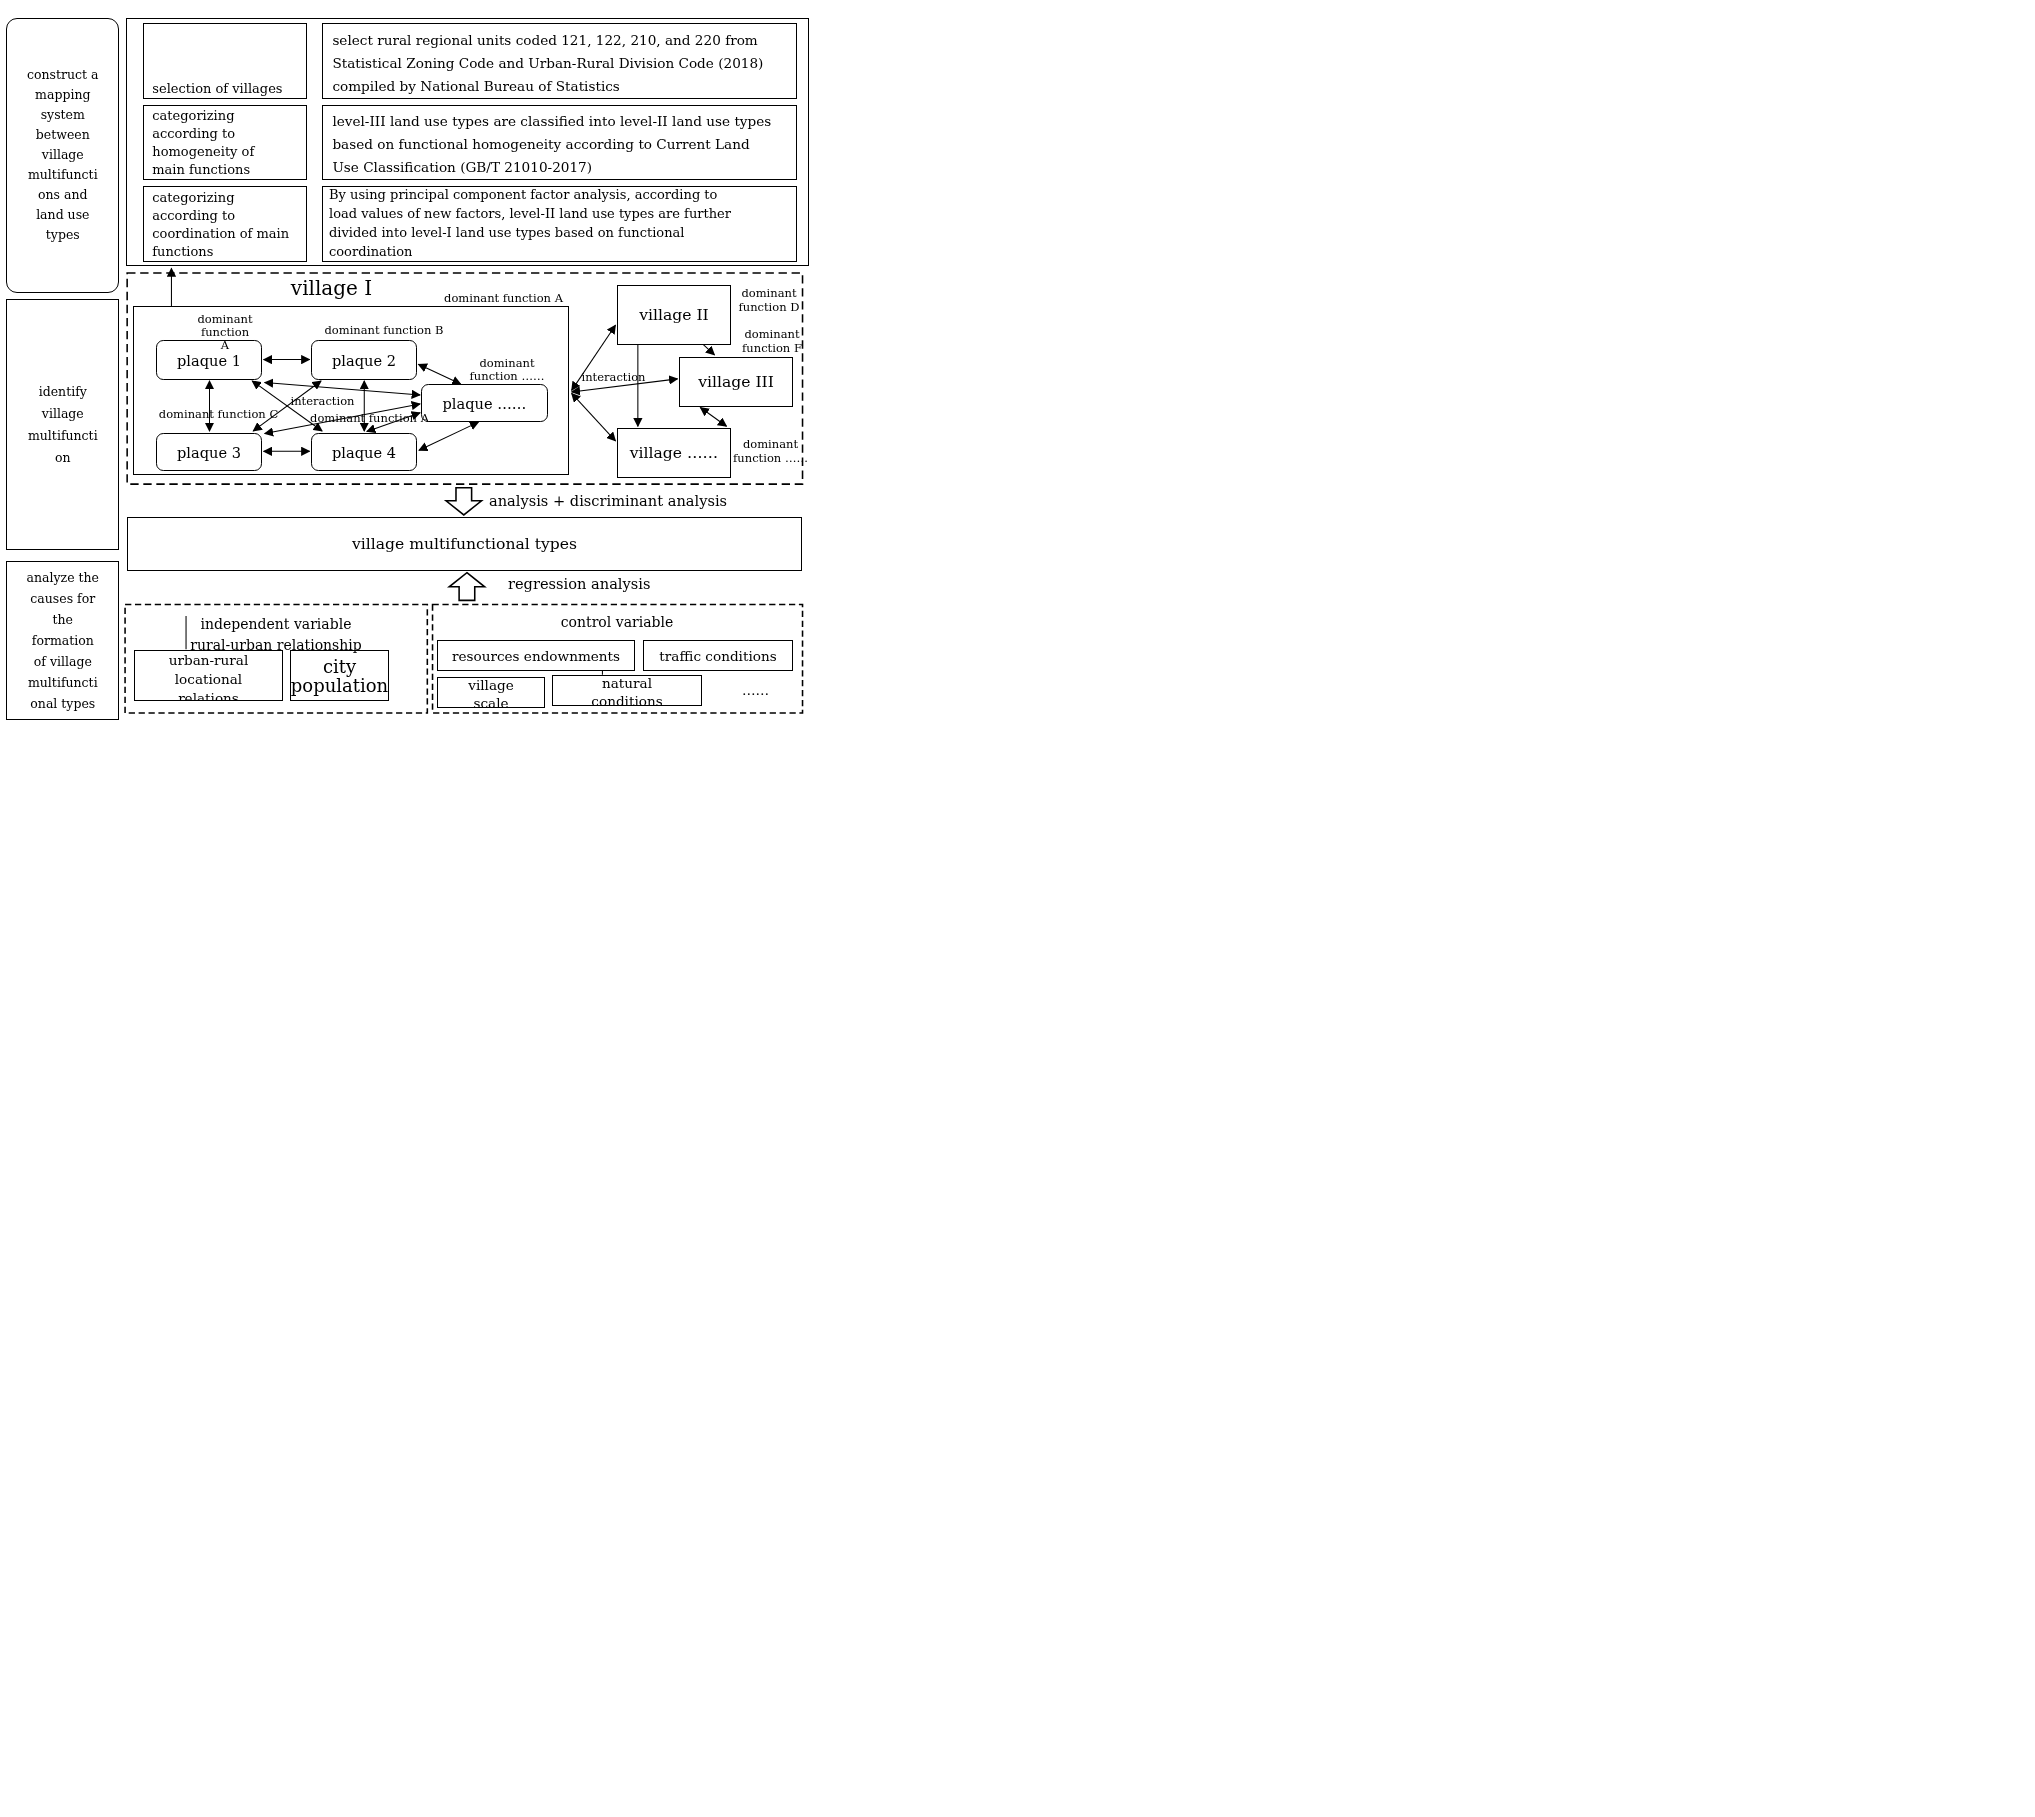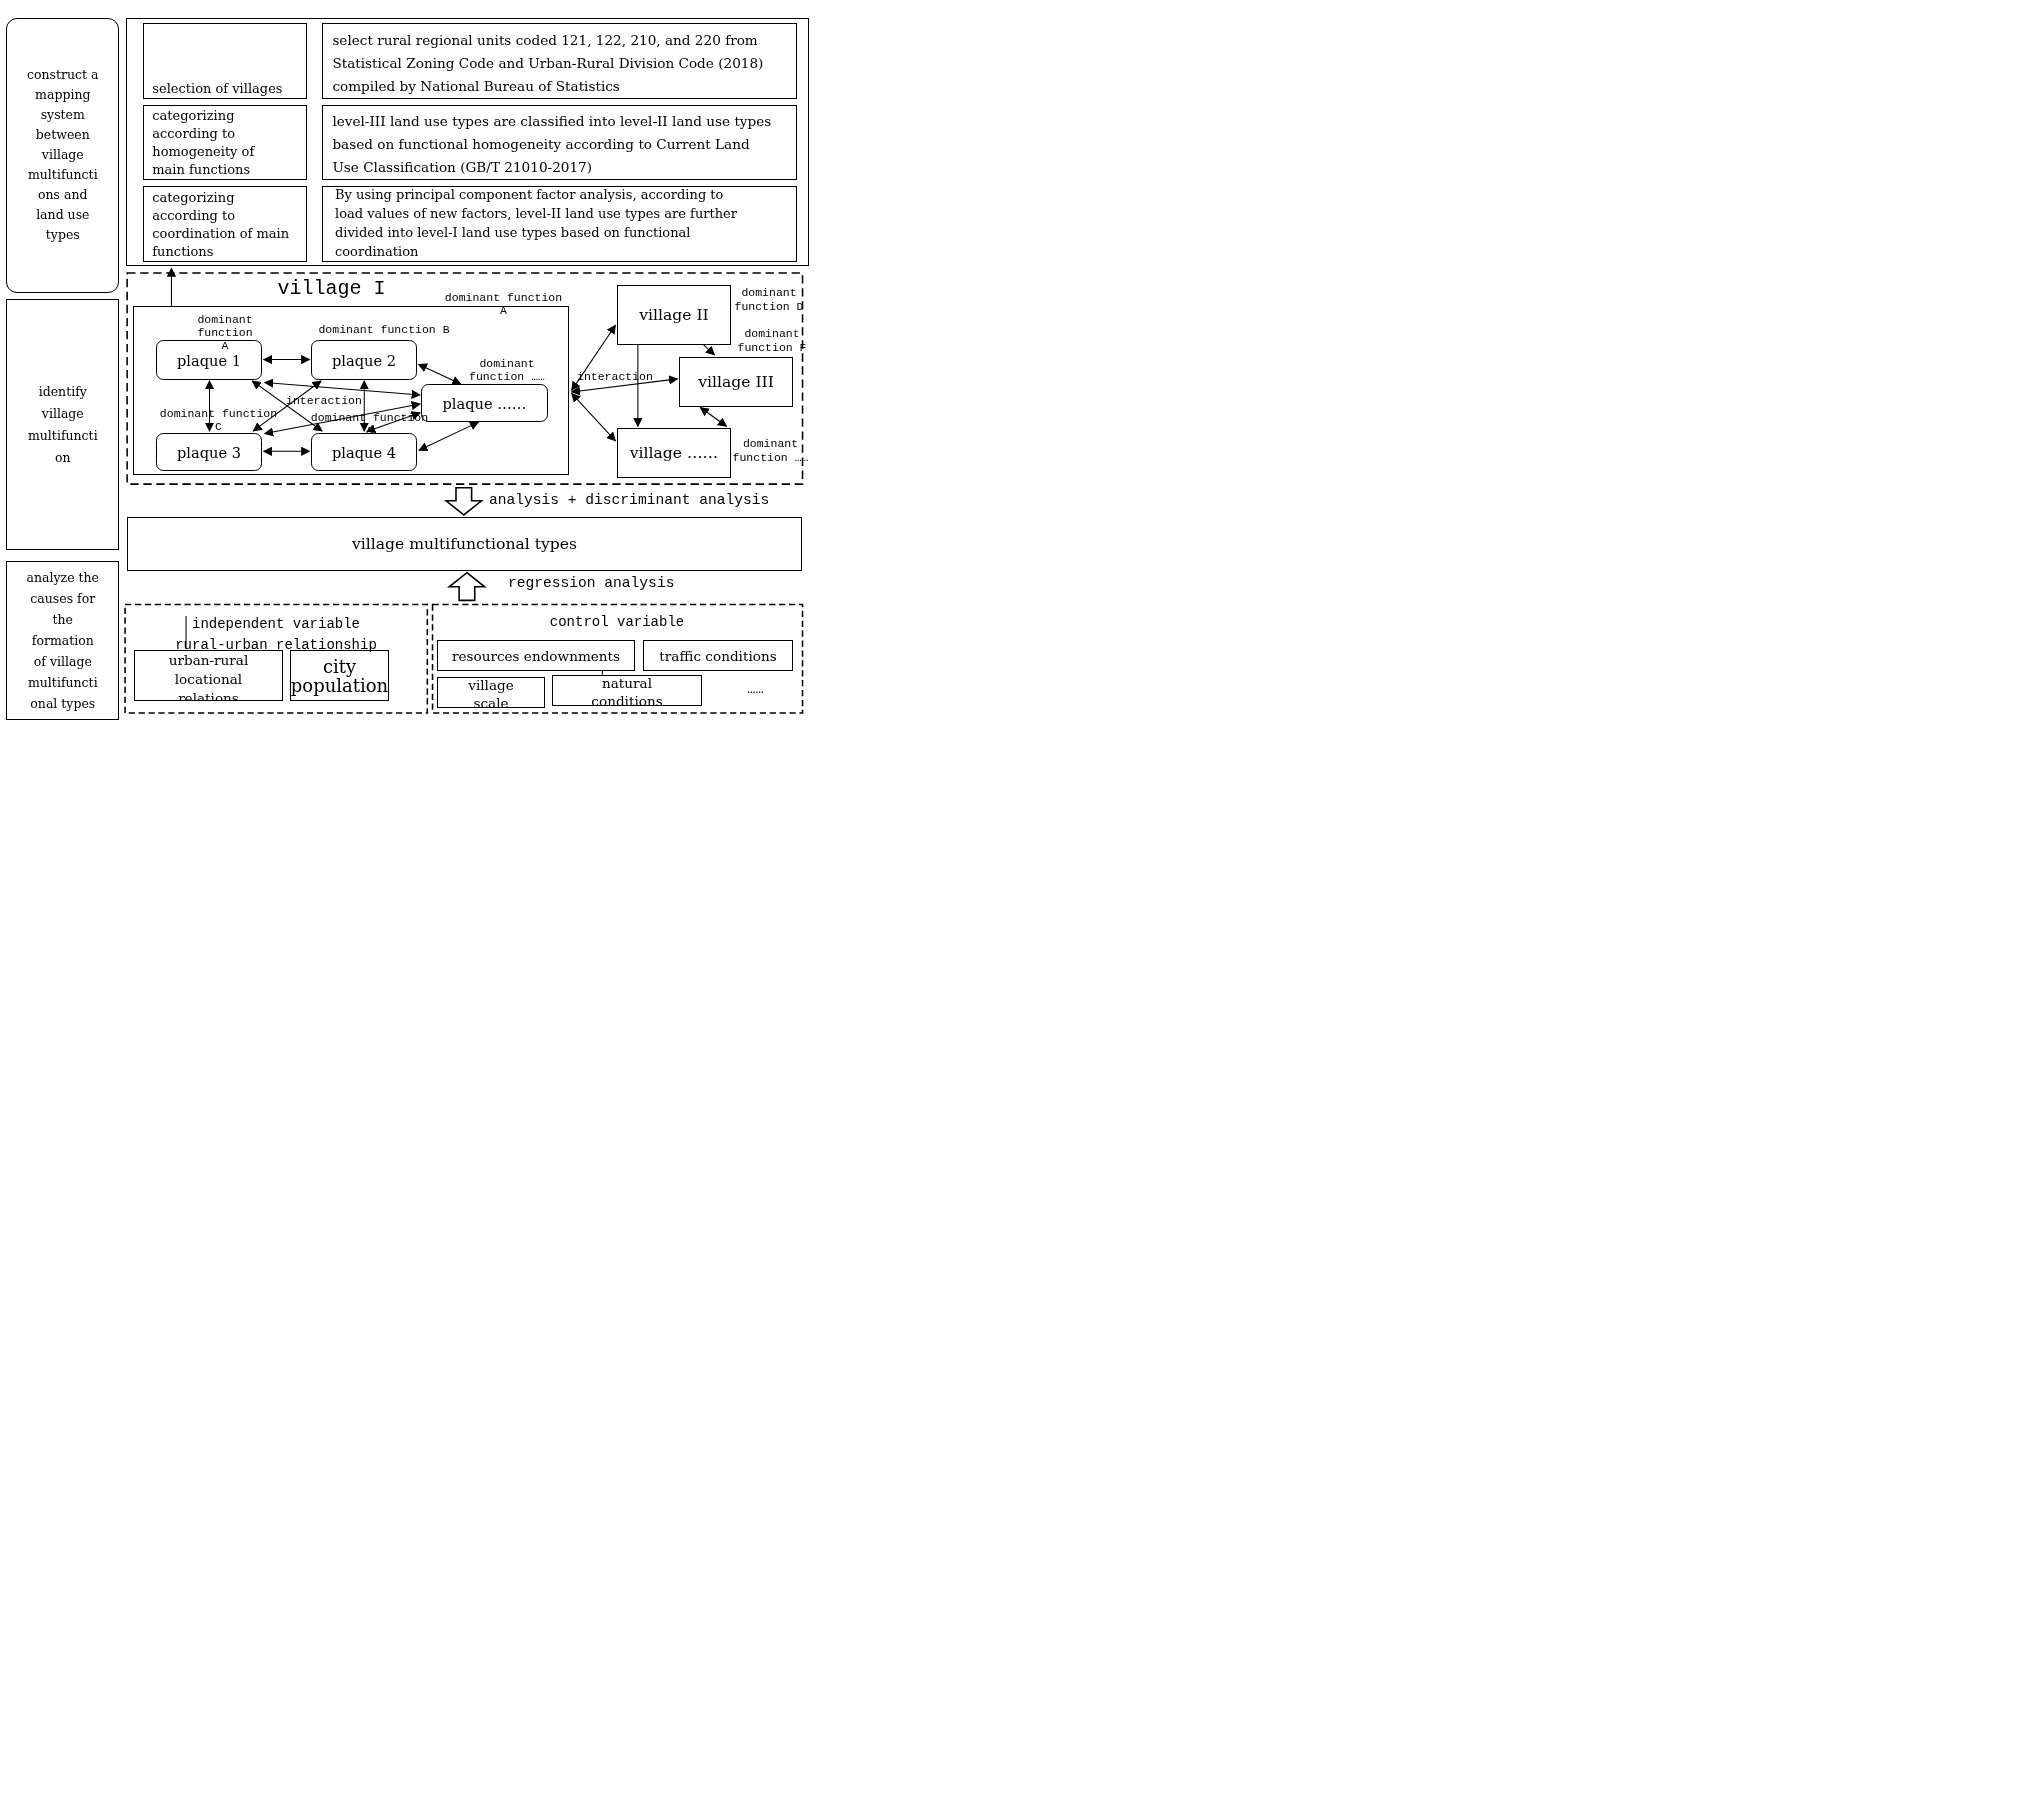--- a/index.html
+++ b/index.html
@@ -7,21 +7,21 @@
     position:relative;width:814px;height:727px;background:#fff;
     font-family:"DejaVu Serif","Liberation Serif",serif;color:#000;overflow:hidden;
   }
   svg.overlay{position:absolute;left:0;top:0;z-index:1;}
   .box{position:absolute;box-sizing:border-box;border:1.6px solid #000;background:#fff;z-index:2;}
   .container{background:transparent;}
   .rounded{border-radius:7.3px;}
   .cc{display:flex;align-items:center;justify-content:center;text-align:center;}
   .cl{display:flex;flex-direction:column;justify-content:flex-end;align-items:flex-start;text-align:left;}
   .clip{overflow:hidden;}
-  .lbl{position:absolute;z-index:3;white-space:pre-line;font-family:Liberation Mono, monospace;}
+  .lbl{position:absolute;z-index:3;white-space:pre-line;}
   .ctr{text-align:center;}
   .pre{white-space:pre-line;display:block;}
 </style>
 </head>
 <body>
 
 <div class="canvas">
 
   <svg class="overlay" width="814" height="727" viewBox="0 0 1562 1395">
     <defs>
@@ -115,21 +115,21 @@
 based on functional homogeneity according to Current Land
 Use Classification (GB/T 21010-2017)</span>
   </div>
 
   <div class="box cl" style="left:143px;top:186px;width:164px;height:76px;padding-left:8.3px;font-size:13px;line-height:18px;">
     <span class="pre">categorizing
 according to
 coordination of main
 functions</span>
   </div>
-  <div class="box cl" style="left:322px;top:186px;width:475px;height:76px;padding-left:12px;font-size:13px;line-height:19px;">
+  <div class="box cl" style="left:322px;top:186px;width:475px;height:76px;padding-left:6px;font-size:13px;line-height:19px;">
     <span class="pre">By using principal component factor analysis, according to
 load values of new factors, level-II land use types are further
 divided  into level-I land use types based on functional
 coordination</span>
   </div>
 
   <div class="lbl ctr" style="left:269px;top:278px;width:125px;font-size:20px;line-height:21px;">village I</div>
   <div class="lbl ctr" style="left:441px;top:292px;width:125px;font-size:11.5px;line-height:12.5px;">dominant function A</div>
 
   <div class="box container" style="left:133px;top:306px;width:436px;height:169px;"></div>

